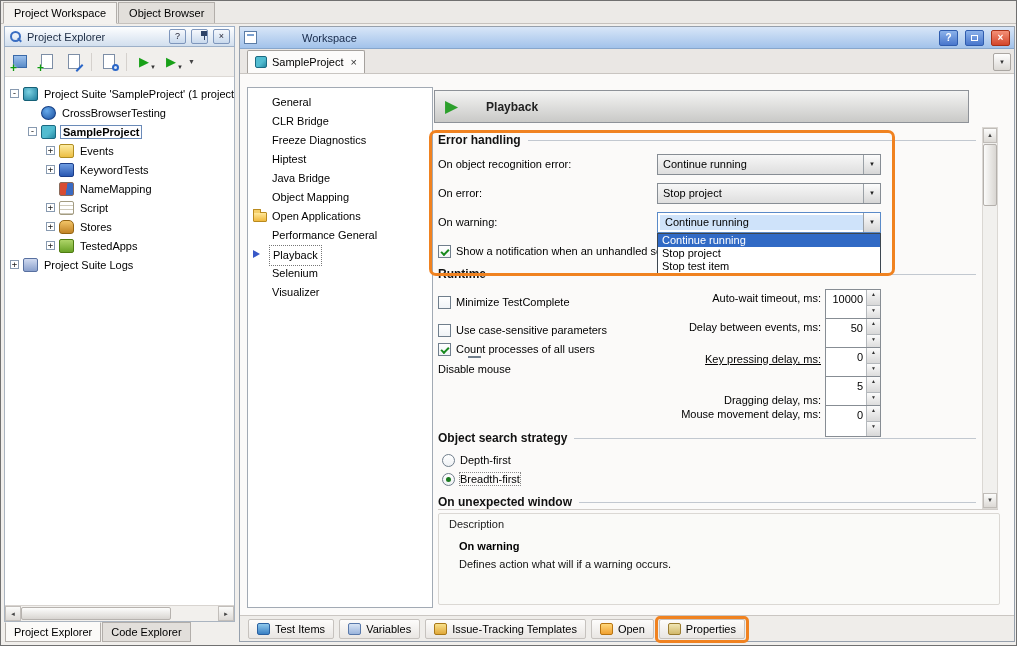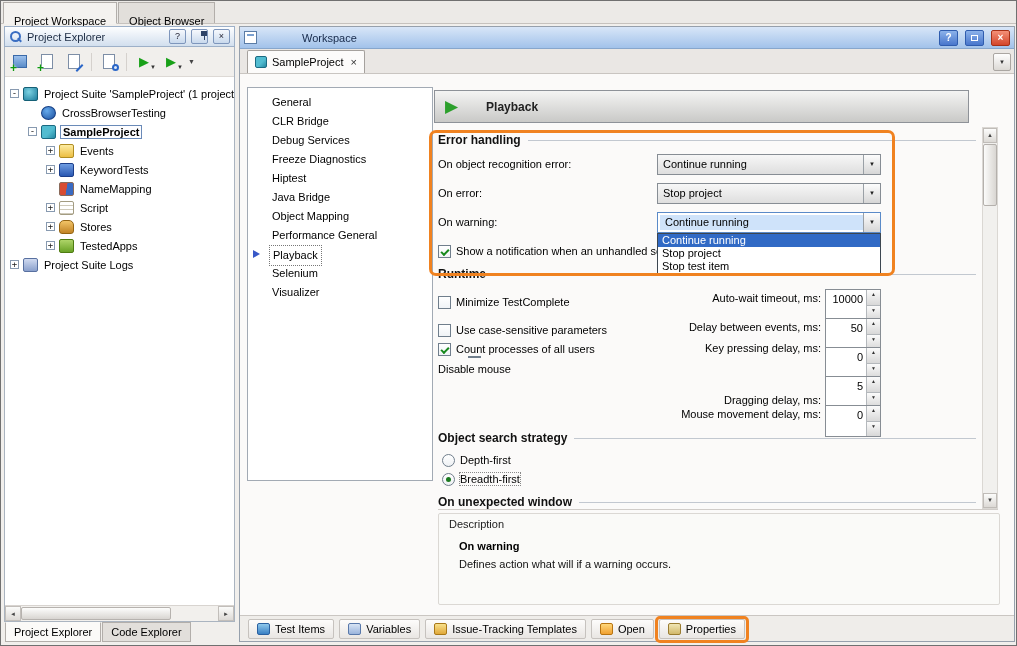--- a/index.html
+++ b/index.html
@@ -1,21 +1,21 @@
 <!DOCTYPE html>
 <html><head>
 <meta charset="utf-8">
 <style>
   * { margin:0; padding:0; box-sizing:border-box; }
   body { background:#9a9a9a; font-family:"Liberation Sans", sans-serif; }
   .app { position:relative; width:1017px; height:646px; background:#f1efec; border:1px solid #707070; overflow:hidden; font-size:11px; color:#000; }
 
   
   .top-tabs { position:absolute; left:0; top:0; right:0; height:23px; display:flex; align-items:flex-end; padding-left:2px; background:#eceae7; border-bottom:1px solid #c6c2be; }
-  .top-tab { height:21px; line-height:20px; padding:8px 10px; border:1px solid #b2aeaa; border-bottom:none; background:#e2dfdb; margin-right:1px; }
+  .top-tab { height:21px; line-height:20px; padding:0 10px; border:1px solid #b2aeaa; border-bottom:none; background:#e2dfdb; margin-right:1px; }
   .top-tab.active { background:#f4f2ef; height:22px; margin-bottom:-1px; border-bottom:1px solid #f4f2ef; }
 
   
   .pe-panel { position:absolute; left:3px; top:25px; width:231px; height:616px; display:flex; flex-direction:column; }
   .pe-titlebar { height:21px; background:linear-gradient(#fdfeff,#d2dfee); border:1px solid #9db0c8; display:flex; align-items:center; padding:0 4px; gap:5px; }
   .pe-titlebar .title { flex:1; color:#1c2c44; }
   .mini-btn { width:17px; height:15px; border:1px solid #7e96bc; border-radius:2px; background:linear-gradient(#f6f9fd,#c9d9ed); font-size:9px; line-height:13px; text-align:center; color:#223; }
   .magnifier { position:relative; width:13px; height:13px; }
   .magnifier::before { content:""; position:absolute; left:1px; top:1px; width:7px; height:7px; border:2px solid #3a6ec2; border-radius:50%; }
   .magnifier::after { content:""; position:absolute; left:8px; top:9px; width:5px; height:2px; background:#3a6ec2; transform:rotate(45deg); }
@@ -77,21 +77,21 @@
   .cap-restore .box { display:block; width:7px; height:6px; border:1px solid #fff; margin:4px auto 0; }
 
   .ws-tabrow { height:25px; background:#eae7e4; border-bottom:1px solid #c9c5c1; display:flex; align-items:flex-end; padding-left:7px; position:relative; }
   .doc-tab { display:flex; align-items:center; gap:5px; height:23px; padding:0 7px; background:#fcfbfa; border:1px solid #a5a19d; border-bottom:none; border-radius:2px 2px 0 0; }
   .doc-ico { width:12px; height:12px; border-radius:2px; background:linear-gradient(135deg,#52bcd0 55%,#2688a2); border:1px solid #1a6a82; }
   .doc-close { color:#333; margin-left:2px; }
   .tabrow-dd { position:absolute; right:3px; top:4px; width:18px; height:18px; border:1px solid #aaa6a2; border-radius:2px; background:linear-gradient(#fefefe,#dcd9d5); font-size:6px; line-height:16px; text-align:center; color:#333; }
 
   .ws-content { flex:1; position:relative; overflow:hidden; background:#fbfaf9; }
 
-  .cat-list { position:absolute; left:7px; top:13px; width:186px; height:394px; background:#fff; border:1px solid #a2aab4; padding-top:5px; }
+  .cat-list { position:absolute; left:7px; top:13px; width:186px; height:521px; background:#fff; border:1px solid #a2aab4; padding-top:5px; }
   .cat-item { height:19px; line-height:19px; padding-left:24px; position:relative; }
   .cat-item .sel-label { display:inline-block; border:1px dotted #777; padding:0 3px; margin-left:-3px; }
   .cat-arrow { position:absolute; left:5px; top:5px; width:0; height:0; border-top:4px solid transparent; border-bottom:4px solid transparent; border-left:7px solid #3858c8; }
   .folder-ico { position:absolute; left:5px; top:5px; width:14px; height:10px; background:linear-gradient(#ffe89a,#f0b93e); border:1px solid #b98a1e; border-radius:1px; }
   .folder-ico::before { content:""; position:absolute; left:-1px; top:-4px; width:6px; height:3px; background:#f5cf6a; border:1px solid #b98a1e; border-bottom:none; border-radius:1px 1px 0 0; }
 
   .pb-header { position:absolute; left:194px; top:16px; width:535px; height:33px; border:1px solid #8e9298; background:linear-gradient(#f4f4f3,#c9c9c7); display:flex; align-items:center; gap:28px; padding-left:10px; }
   .pb-play { color:#2ca02c; font-size:17px; line-height:17px; }
   .pb-title { font-weight:bold; font-size:12px; color:#222; }
 
@@ -284,25 +284,28 @@
         <span class="doc-close">×</span>
       </div>
       <span class="tabrow-dd">▼</span>
     </div>
 
     <div class="ws-content">
 
       <div class="cat-list">
         <div class="cat-item">General</div>
         <div class="cat-item">CLR Bridge</div>
-        <div class="cat-item">Debug Services</div>
         <div class="cat-item">Freeze Diagnostics</div>
         <div class="cat-item">Hiptest</div>
         <div class="cat-item">Java Bridge</div>
         <div class="cat-item">Object Mapping</div>
+        <div class="cat-item">
+          <span class="folder-ico"></span>
+          <span>Open Applications</span>
+        </div>
         <div class="cat-item">Performance General</div>
         <div class="cat-item">
           <span class="cat-arrow"></span>
           <span class="sel-label">Playback</span>
         </div>
         <div class="cat-item">Selenium</div>
         <div class="cat-item">Visualizer</div>
       </div>
 
       <div class="pb-header">
@@ -367,21 +370,21 @@
           </span>
       </div>
       <div class="spinlabel" style="top:247px;">Delay between events, ms:</div>
       <div class="spin" style="top:244px;">
         <span class="num">50</span>
         <span class="sb">
             <div>▲</div>
             <div>▼</div>
           </span>
       </div>
-      <div class="spinlabel" style="top:268px;">Key pressing delay, ms:</div>
+      <div class="spinlabel" style="top:279px;text-decoration:underline;">Key pressing delay, ms:</div>
       <div class="spin" style="top:273px;">
         <span class="num">0</span>
         <span class="sb">
             <div>▲</div>
             <div>▼</div>
           </span>
       </div>
       <div class="spinlabel" style="top:320px;">Dragging delay, ms:</div>
       <div class="spin" style="top:302px;">
         <span class="num">5</span>

